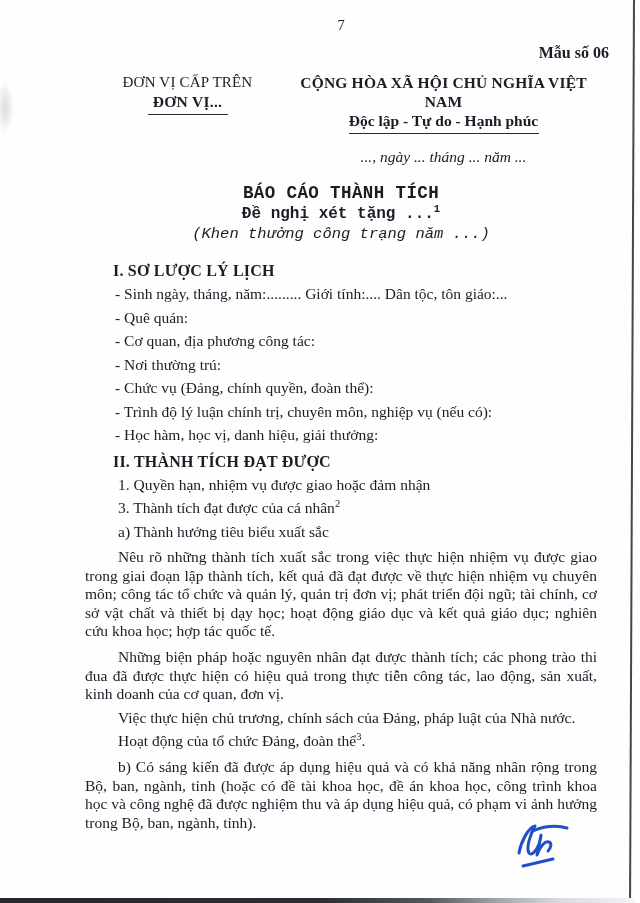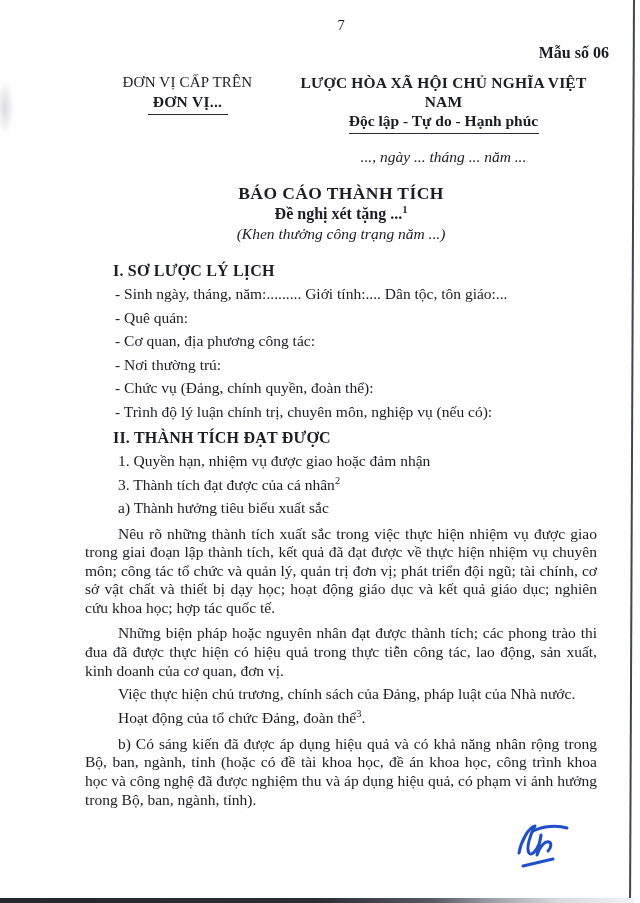--- a/index.html
+++ b/index.html
@@ -21,21 +21,21 @@
   .header-right { flex:1; text-align:center; }
   .hl1 { font-size:15px; line-height:19px; letter-spacing:0.2px; }
   .hl2 { font-size:15.5px; font-weight:bold; line-height:19px; letter-spacing:0.3px; }
   .hr1 { font-size:15.5px; font-weight:bold; line-height:19px; letter-spacing:0.2px; }
   .hr2 { font-size:15.5px; font-weight:bold; line-height:19px; }
   .rule { border-top:1.5px solid #2a2b36; margin:3px auto 0; }
   .rule-left { width:80px; }
   .rule-right { width:190px; }
   .date-line { margin-top:13px; font-style:italic; font-size:15.5px; line-height:19px; }
 
-  .title-block { margin-top:16px; text-align:center; }
+  .title-block { margin-top:16px; text-align:center;font-family:Liberation Mono, monospace; }
   .title-main { font-size:17.5px; font-weight:bold; letter-spacing:0.4px; line-height:22px; }
   .title-sub  { font-size:16px; font-weight:bold; line-height:20px; }
   .title-note { font-size:15.5px; font-style:italic; line-height:20px; }
 
   .sec-heading { margin-top:16px; font-size:16px; font-weight:bold; line-height:22px; padding-left:28px; letter-spacing:0.2px; }
   .sec-heading.second { margin-top:4px; }
   .item { font-size:15.5px; line-height:23.5px; padding-left:30px; }
   .subitem { font-size:15.5px; line-height:23.5px; padding-left:33px; }
 
   .para { font-size:15.5px; line-height:18.6px; text-align:justify; text-indent:33px; margin:0; }
@@ -75,41 +75,42 @@
 
     <div class="form-label">Mẫu số 06</div>
 
     <div class="header-row">
       <div class="header-left">
         <div class="hl1">ĐƠN VỊ CẤP TRÊN</div>
         <div class="hl2">ĐƠN VỊ...</div>
         <div class="rule rule-left"></div>
       </div>
       <div class="header-right">
-        <div class="hr1">LƯỢC HÒA XÃ HỘI CHỦ NGHĨA VIỆT NAM</div>
+        <div class="hr1">CỘNG HÒA XÃ HỘI CHỦ NGHĨA VIỆT NAM</div>
         <div class="hr2">Độc lập - Tự do - Hạnh phúc</div>
         <div class="rule rule-right"></div>
         <div class="date-line">..., ngày ...  tháng ... năm ...</div>
       </div>
     </div>
 
     <div class="title-block">
       <div class="title-main">BÁO CÁO THÀNH TÍCH</div>
       <div class="title-sub"><span>Đề nghị xét tặng ...</span><sup>1</sup></div>
       <div class="title-note">(Khen thưởng công trạng năm ...)</div>
     </div>
 
     <div class="sec-heading">I. SƠ LƯỢC LÝ LỊCH</div>
 
     <div class="item">- Sinh ngày, tháng, năm:......... Giới tính:.... Dân tộc, tôn giáo:...</div>
     <div class="item">- Quê quán:</div>
     <div class="item">- Cơ quan, địa phương công tác:</div>
     <div class="item">- Nơi thường trú:</div>
     <div class="item">- Chức vụ (Đảng, chính quyền, đoàn thể):</div>
     <div class="item">- Trình độ lý luận chính trị, chuyên môn, nghiệp vụ (nếu có):</div>
+    <div class="item">- Học hàm, học vị, danh hiệu, giải thưởng:</div>
 
     <div class="sec-heading second">II. THÀNH TÍCH ĐẠT ĐƯỢC</div>
 
     <div class="subitem">1. Quyền hạn, nhiệm vụ được giao hoặc đảm nhận</div>
     <div class="subitem"><span>3. Thành tích đạt được của cá nhân</span><sup>2</sup></div>
     <div class="subitem">a) Thành hưởng tiêu biểu xuất sắc</div>
 
     <p class="para p1">Nêu rõ những thành tích xuất sắc trong việc thực hiện nhiệm vụ được giao trong giai đoạn lập thành tích, kết quả đã đạt được về thực hiện nhiệm vụ chuyên môn; công tác tổ chức và quản lý, quản trị đơn vị; phát triển đội ngũ; tài chính, cơ sở vật chất và thiết bị dạy học; hoạt động giáo dục và kết quả giáo dục; nghiên cứu khoa học; hợp tác quốc tế.</p>
     <p class="para p2">Những biện pháp hoặc nguyên nhân đạt được thành tích; các phong trào thi đua đã được thực hiện có hiệu quả trong thực tiễn công tác, lao động, sản xuất, kinh doanh của cơ quan, đơn vị.</p>
     <p class="para single p3">Việc thực hiện chủ trương, chính sách của Đảng, pháp luật của Nhà nước.</p>

